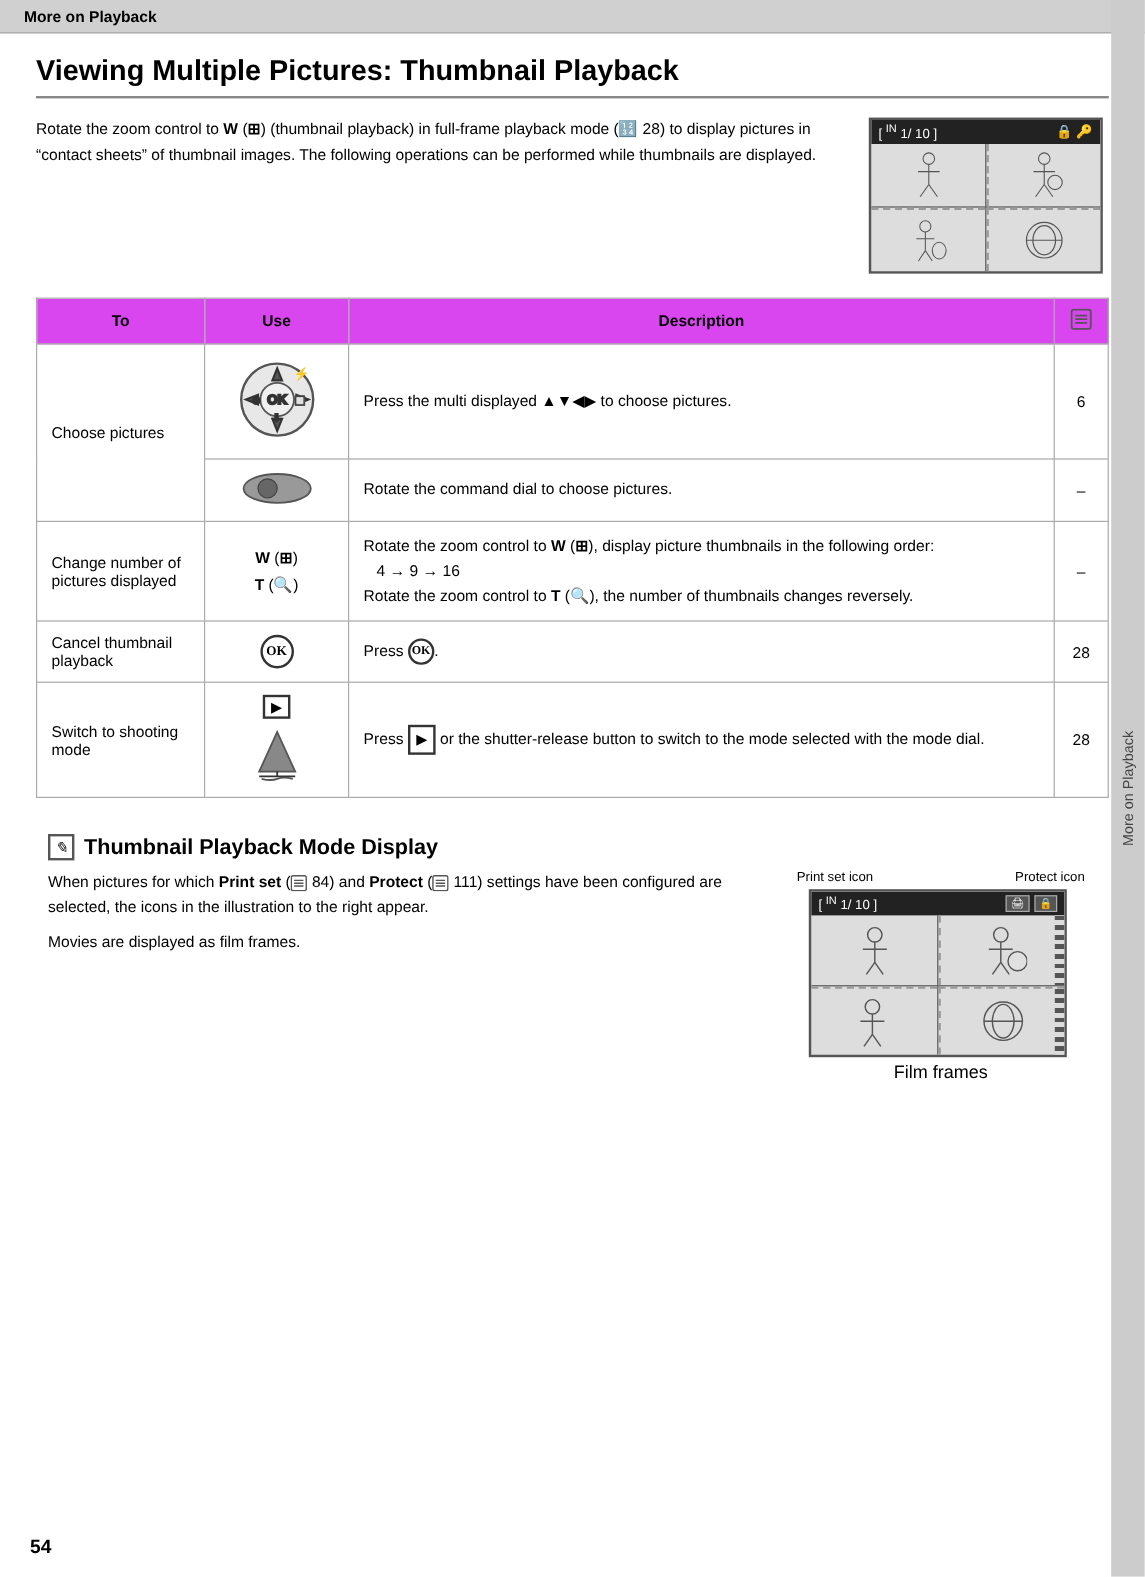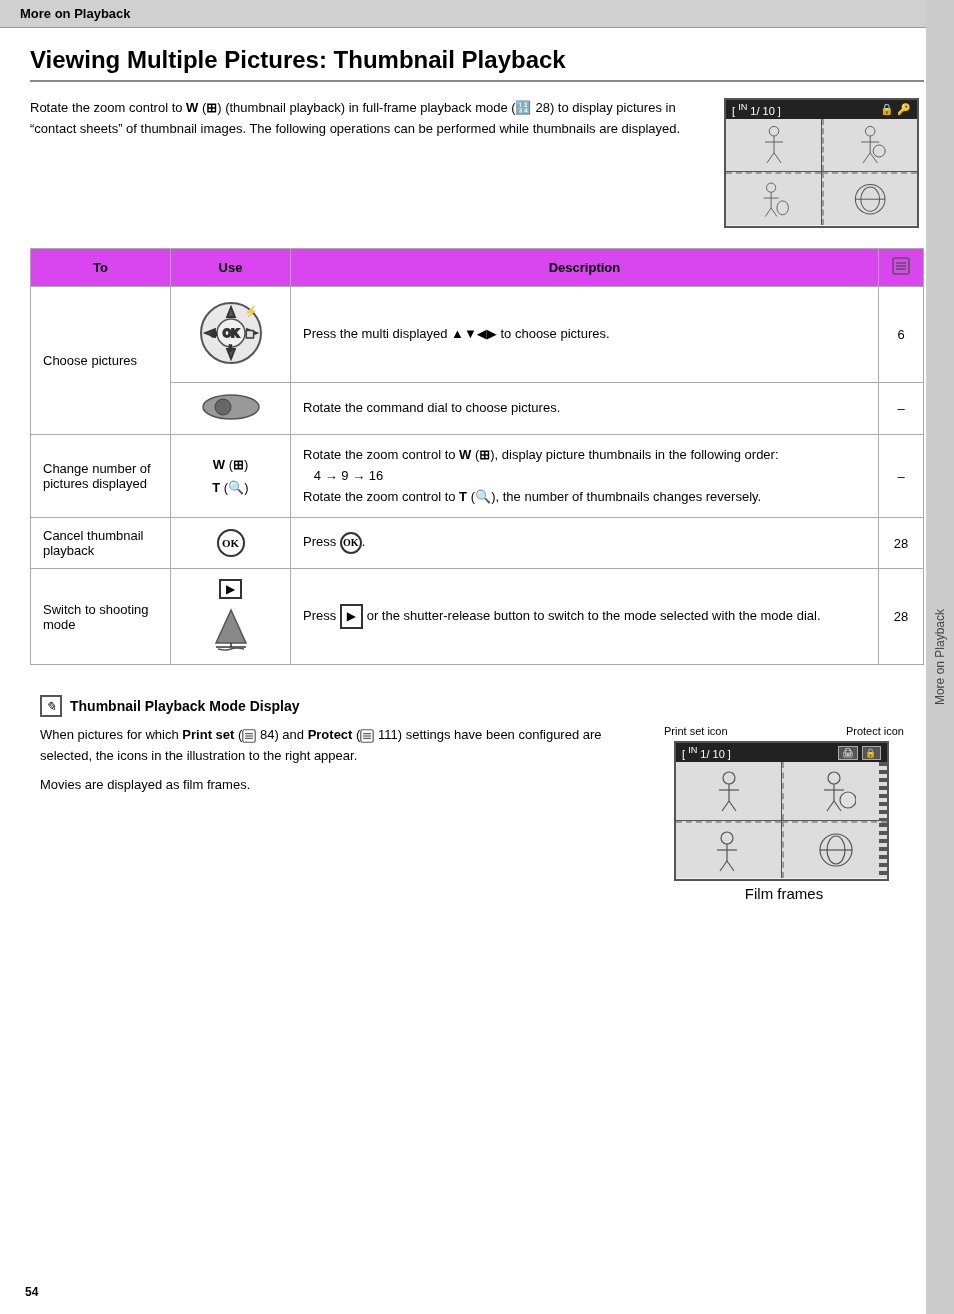--- a/index.html
+++ b/index.html
@@ -144,21 +144,21 @@
       height: 22px;
       border: 2px solid #555;
       display: flex;
       align-items: center;
       justify-content: center;
       font-style: italic;
       font-size: 13px;
     }
     .note-title {
       font-weight: bold;
-      font-size: 14px;
+      font-size: 18px;
     }
     .note-body {
       display: flex;
       gap: 20px;
     }
     .note-text {
       flex: 1;
       font-size: 13px;
       line-height: 1.6;
     }
@@ -208,21 +208,21 @@
       display: flex;
       align-items: center;
       justify-content: center;
     }
 
     
     .page-number {
       position: absolute;
       bottom: 15px;
       left: 25px;
-      font-size: 12px;
+      font-size: 16px;
       font-weight: bold;
     }
 
     
     .sidebar-vert {
       position: absolute;
       right: 0;
       top: 0;
       width: 28px;
       background: #ccc;

